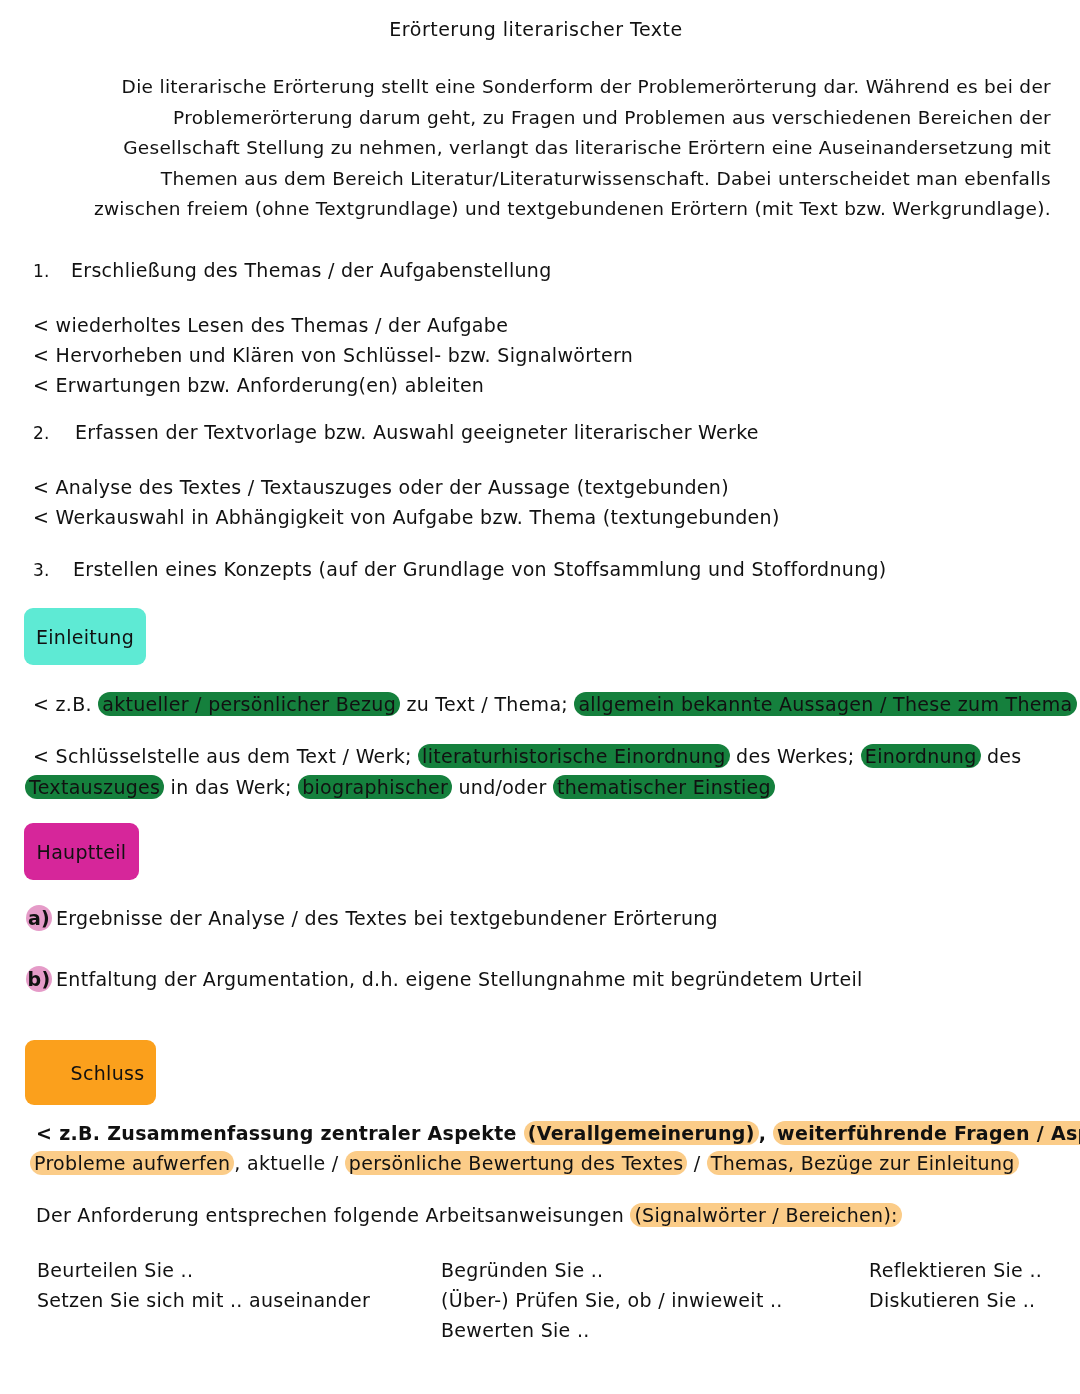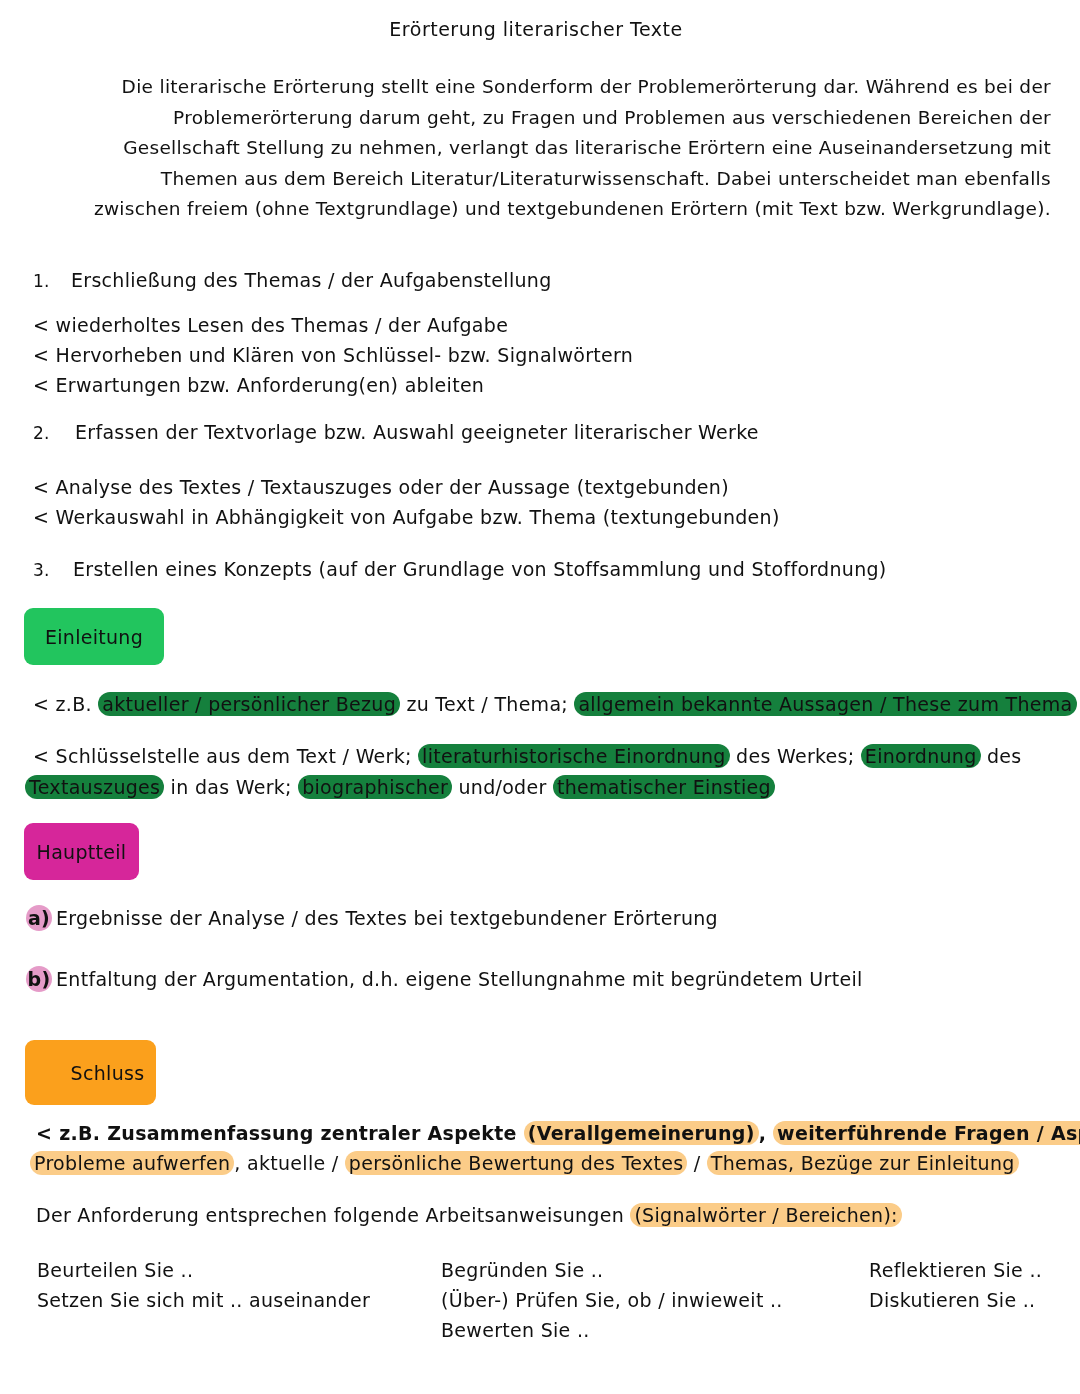--- a/index.html
+++ b/index.html
@@ -31,38 +31,38 @@
 <div class="abs title">Erörterung literarischer Texte</div>
 
 <div class="abs intro">
   <div>Die literarische Erörterung stellt eine Sonderform der Problemerörterung dar. Während es bei der</div>
   <div>Problemerörterung darum geht, zu Fragen und Problemen aus verschiedenen Bereichen der</div>
   <div>Gesellschaft Stellung zu nehmen, verlangt das literarische Erörtern eine Auseinandersetzung mit</div>
   <div>Themen aus dem Bereich Literatur/Literaturwissenschaft. Dabei unterscheidet man ebenfalls</div>
   <div>zwischen freiem (ohne Textgrundlage) und textgebundenen Erörtern (mit Text bzw. Werkgrundlage).</div>
 </div>
 
-<div class="abs line" style="left:33px; top:269px;">
+<div class="abs line" style="left:33px; top:259px;">
   <span class="num" style="width:38px;">1.</span><span>Erschließung des Themas / der Aufgabenstellung</span>
 </div>
 <div class="abs line" style="left:33px; top:314px;">&lt; wiederholtes Lesen des Themas / der Aufgabe</div>
 <div class="abs line" style="left:33px; top:344px;">&lt; Hervorheben und Klären von Schlüssel- bzw. Signalwörtern</div>
 <div class="abs line" style="left:33px; top:374px;">&lt; Erwartungen bzw. Anforderung(en) ableiten</div>
 
 <div class="abs line" style="left:33px; top:421px;">
   <span class="num" style="width:42px;">2.</span><span>Erfassen der Textvorlage bzw. Auswahl geeigneter literarischer Werke</span>
 </div>
 <div class="abs line" style="left:33px; top:476px;">&lt; Analyse des Textes / Textauszuges oder der Aussage (textgebunden)</div>
 <div class="abs line" style="left:33px; top:506px;">&lt; Werkauswahl in Abhängigkeit von Aufgabe bzw. Thema (textungebunden)</div>
 
 <div class="abs line" style="left:33px; top:558px;">
   <span class="num" style="width:40px;">3.</span><span>Erstellen eines Konzepts (auf der Grundlage von Stoffsammlung und Stoffordnung)</span>
 </div>
 
-<div class="badge" style="left:24px; top:608px; width:140px; height:57px; background:#22c55e;">Einleitung</div>
+<div class="badge" style="left:24px; top:608px; width:122px; height:57px; background:#5eead4;">Einleitung</div>
 
 <div class="abs line" style="left:33px; top:693px;">
   <span>&lt; z.B. </span><span class="hl hl-blue">aktueller / persönlicher Bezug</span><span> zu Text / Thema; </span><span class="hl hl-blue">allgemein bekannte Aussagen / These zum Thema</span>
 </div>
 <div class="abs line" style="left:33px; top:745px;">
   <span>&lt; Schlüsselstelle aus dem Text / Werk; </span><span class="hl hl-blue">literaturhistorische Einordnung</span><span> des Werkes; </span><span class="hl hl-blue">Einordnung</span><span> des</span>
 </div>
 <div class="abs line" style="left:25px; top:776px;">
   <span class="hl hl-blue">Textauszuges</span><span> in das Werk; </span><span class="hl hl-blue">biographischer</span><span> und/oder </span><span class="hl hl-blue">thematischer Einstieg</span>
 </div>

